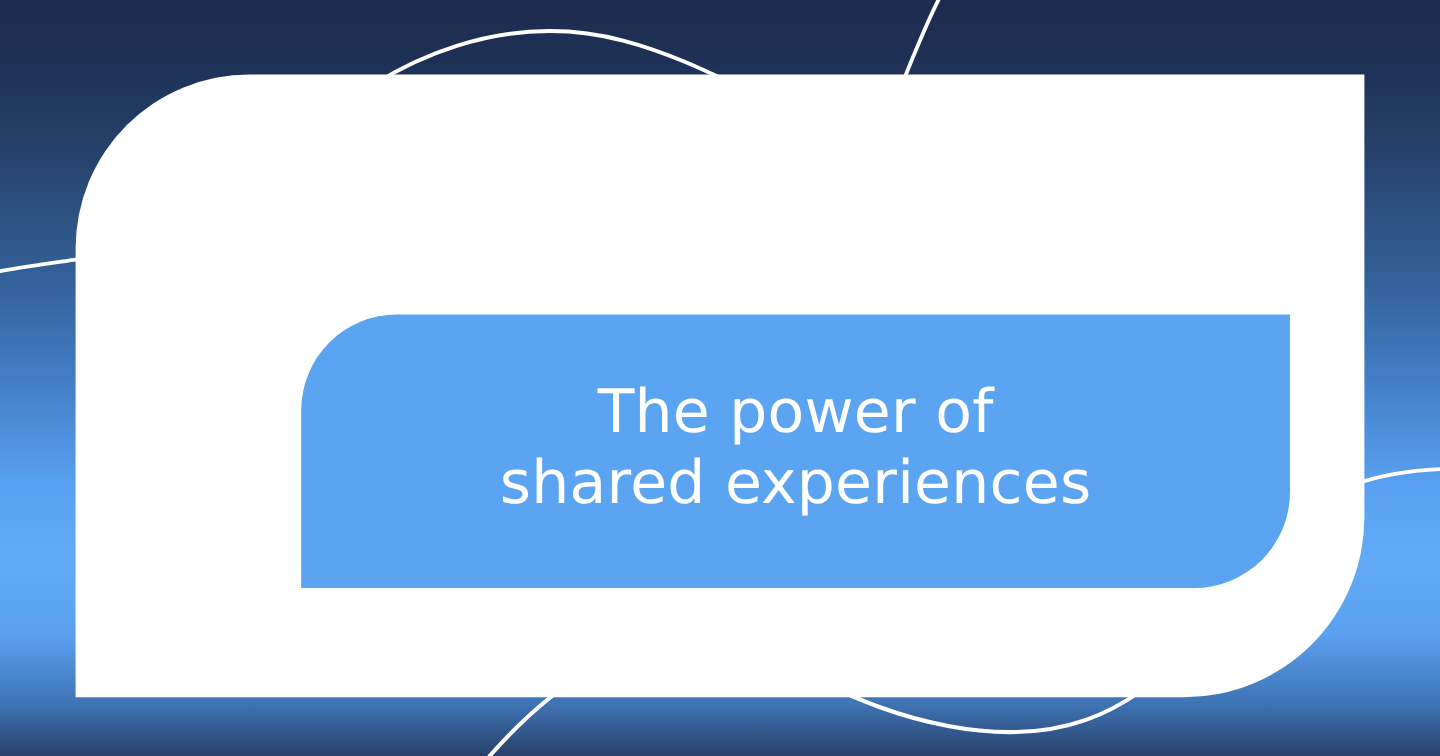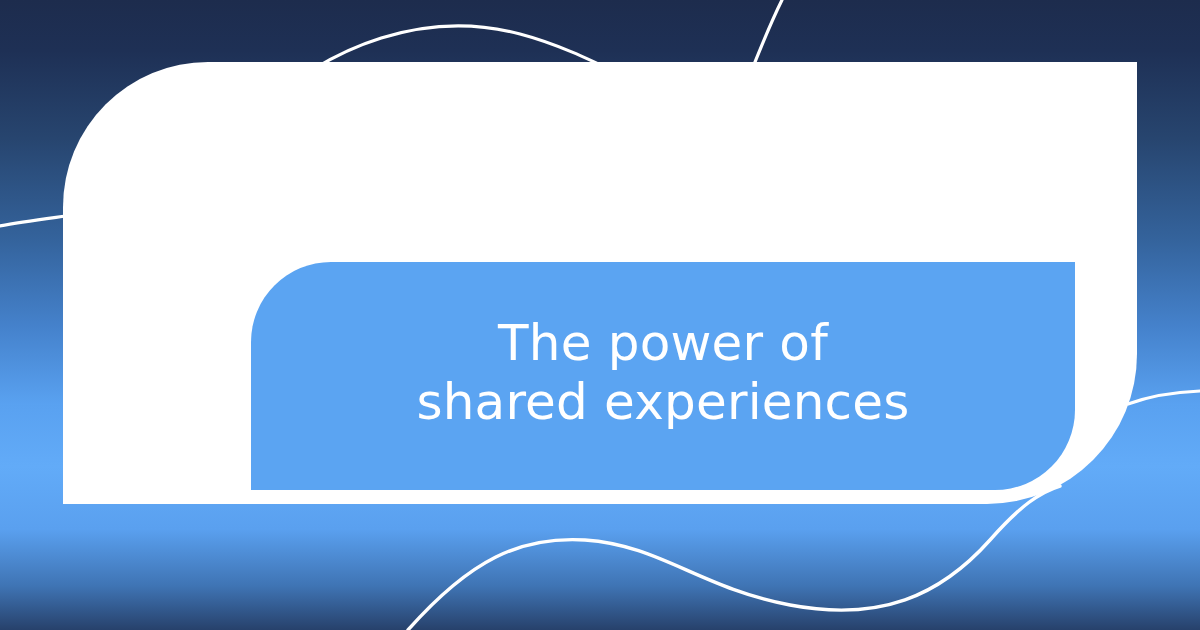--- a/index.html
+++ b/index.html
@@ -39,21 +39,21 @@
     height: 630px;
     pointer-events: none;
   }
 
   
   #white-card {
     position: absolute;
     left: 63px;
     top: 62px;
     width: 1074px;
-    height: 442px;
+    height: 519px;
     background: #ffffff;
     border-top-left-radius: 145px;
     border-top-right-radius: 0px;
     border-bottom-right-radius: 150px;
     border-bottom-left-radius: 0px;
   }
 
   
   #blue-panel {
     position: absolute;

